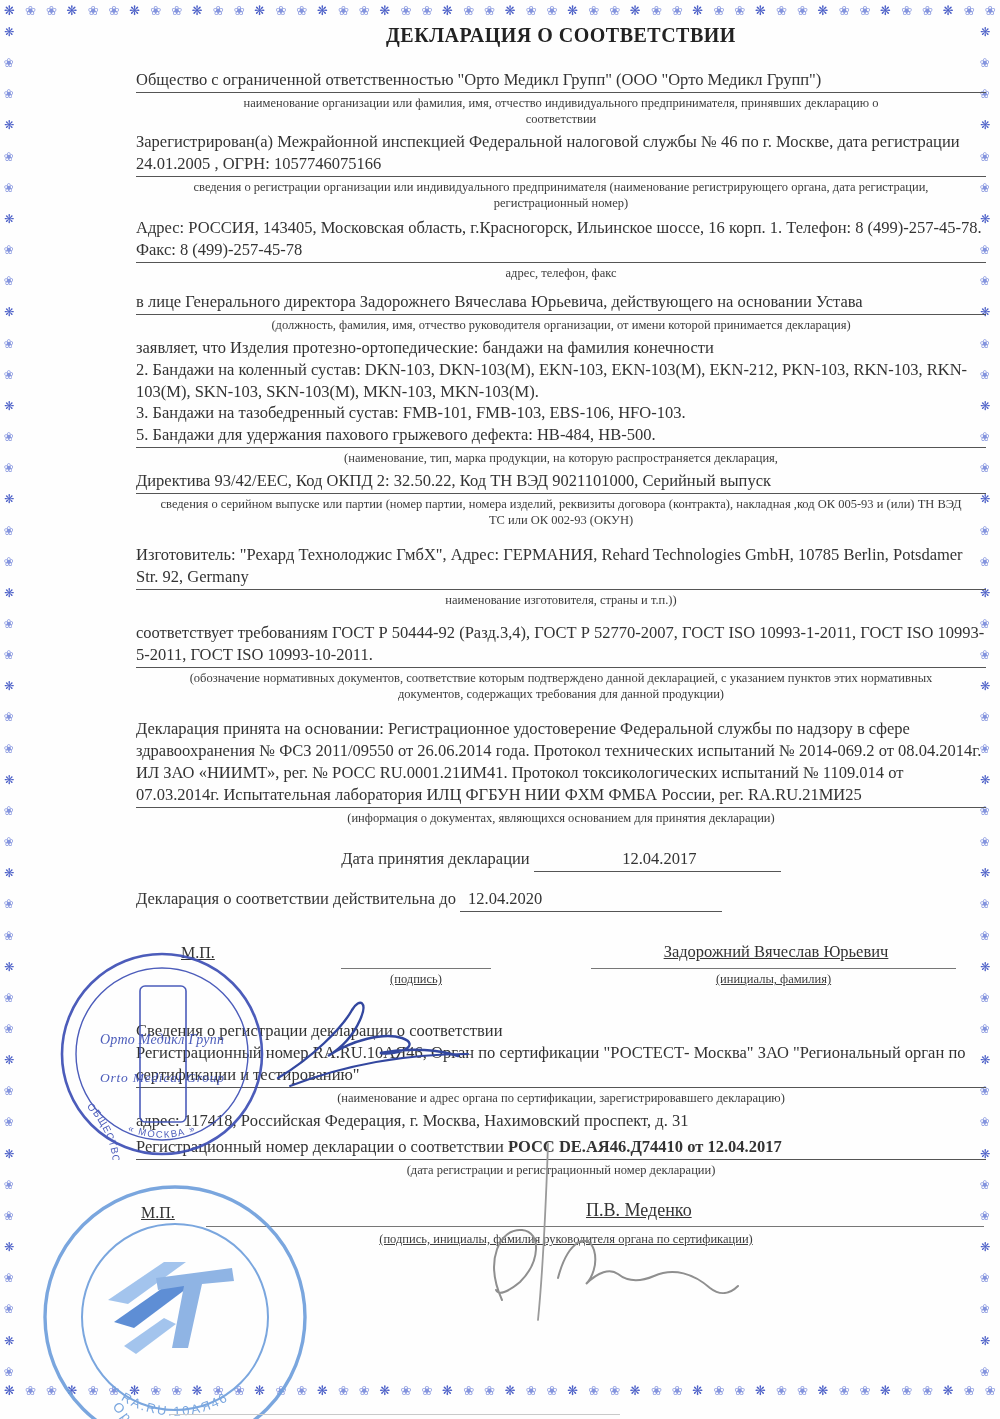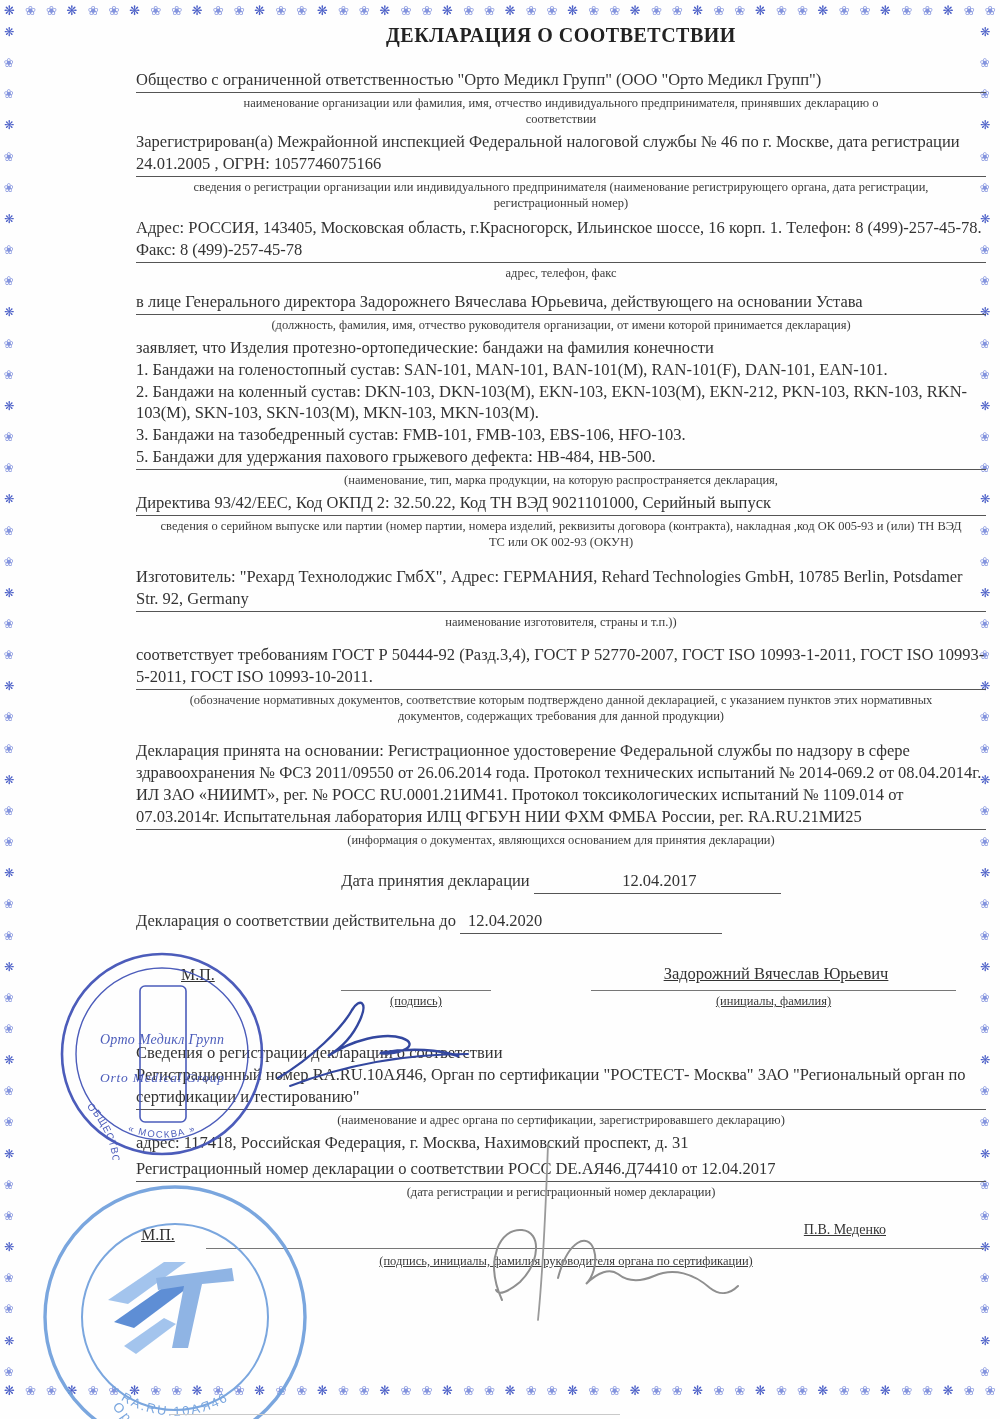--- a/index.html
+++ b/index.html
@@ -18,21 +18,21 @@
   .orn-l{color:var(--c-blight,#8494de);}
 
   .content{position:absolute;left:95px;top:24px;width:850px;margin-left:41px;}
   .title{font-size:20px;font-weight:bold;text-align:center;letter-spacing:.5px;color:#222;margin-bottom:22px;}
   .value{font-size:16.5px;line-height:1.33;}
   .u{border-bottom:1px solid #555;padding-bottom:1px;}
   .cap{font-size:12.5px;line-height:1.28;text-align:center;color:#3c3c3c;margin-top:2px;}
   .field{margin-bottom:4px;}
   .inline-row{font-size:16.5px;line-height:1.35;}
   .fill-line{display:inline-block;border-bottom:1px solid #555;padding:0 4px 1px 8px;}
-  .bold{font-weight:normal;text-align:right;}
+  .bold{font-weight:bold;text-align:right;}
   .sig-row{position:relative;height:70px;}
   .sig-row2{position:relative;height:62px;}
   .abs{position:absolute;text-decoration:underline;}
   .rule{border-bottom:1px solid #777;height:0;}
   .smallcap{font-size:12.5px;color:#3c3c3c;text-align:center;}
   .mp{font-size:16px;color:#333;}
   
   .stamp{position:absolute;pointer-events:none;opacity:.92;}
   .stamp1 text{fill:var(--c-s1,#3d4fb5);}
   .stamp1 .ring{stroke:var(--c-s1,#3d4fb5);fill:none;}
@@ -258,21 +258,20 @@
       <div class="cap">адрес, телефон, факс</div>
     </div>
 
     <div class="field" style="margin-top:10px;">
       <div class="value u">в лице Генерального директора Задорожнего Вячеслава Юрьевича, действующего на основании Устава</div>
       <div class="cap">(должность, фамилия, имя, отчество руководителя организации, от имени которой принимается декларация)</div>
     </div>
 
     <div class="field">
       <div class="value">заявляет, что Изделия протезно-ортопедические: бандажи на фамилия конечности</div>
-      <div class="value">1. Бандажи на голеностопный сустав: SAN-101, MAN-101, BAN-101(M), RAN-101(F), DAN-101, EAN-101.</div>
       <div class="value">2. Бандажи на коленный сустав: DKN-103, DKN-103(M), EKN-103, EKN-103(M), EKN-212, PKN-103, RKN-103, RKN-103(M), SKN-103, SKN-103(M), MKN-103, MKN-103(M).</div>
       <div class="value">3. Бандажи на тазобедренный сустав: FMB-101, FMB-103, EBS-106, HFO-103.</div>
       <div class="value u">5. Бандажи для удержания пахового грыжевого дефекта: HB-484, HB-500.</div>
       <div class="cap">(наименование, тип, марка продукции, на которую распространяется декларация,</div>
     </div>
 
     <div class="field">
       <div class="value u">Директива 93/42/ЕЕС, Код ОКПД 2:  32.50.22, Код ТН ВЭД 9021101000, Серийный выпуск</div>
       <div class="cap" style="width:96%;margin:2px auto 0;">сведения о серийном выпуске или партии (номер партии, номера изделий, реквизиты договора (контракта), накладная ,код ОК 005-93 и (или) ТН ВЭД ТС или ОК 002-93 (ОКУН)</div>
     </div>
@@ -321,21 +320,21 @@
     <div class="field" style="margin-top:4px;">
       <div class="value u">
         <span>Регистрационный номер декларации о соответствии</span>
         <span class="bold">РОСС DE.АЯ46.Д74410 от 12.04.2017</span>
       </div>
       <div class="cap">(дата регистрации и регистрационный номер декларации)</div>
     </div>
 
     <div class="sig-row2" style="margin-top:8px;">
       <span class="abs mp" style="left:5px;top:18px;">М.П.</span>
-      <div class="abs" style="left:450px;top:14px;width:300px;text-align:right;font-size:14px;">П.В. Меденко</div>
+      <div class="abs" style="left:450px;top:14px;width:300px;text-align:left;font-size:18px;">П.В. Меденко</div>
       <div class="abs rule" style="left:70px;top:40px;width:778px;"></div>
       <div class="abs smallcap" style="left:150px;top:46px;width:560px;">(подпись, инициалы, фамилия руководителя органа по сертификации)</div>
     </div>
 
   </div>
 
   <svg class="stamp stamp1" style="left:56px;top:948px;" width="212" height="212" viewBox="0 0 212 212">
     <circle class="ring" cx="106" cy="106" r="100" stroke-width="2.6"></circle>
     <circle class="ring" cx="106" cy="106" r="86" stroke-width="1.4"></circle>
     <rect x="84" y="38" width="46" height="136" rx="5" fill="none" stroke="var(--c-s1,#3d4fb5)" stroke-width="1.6"></rect>

